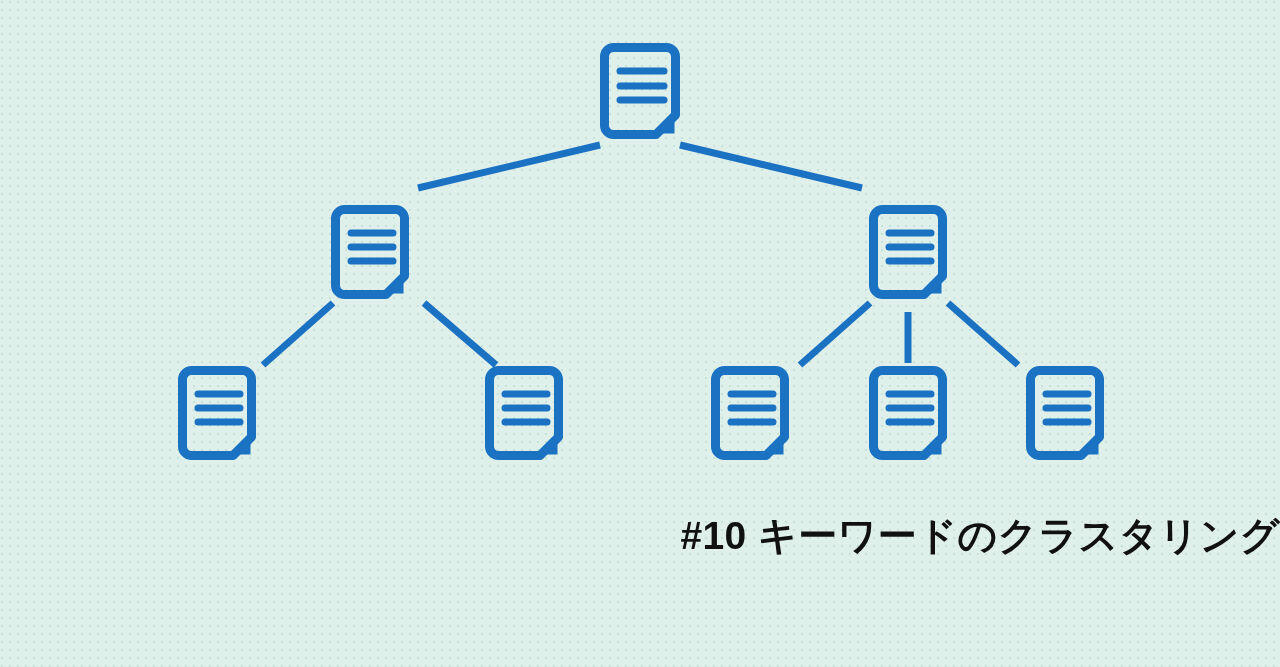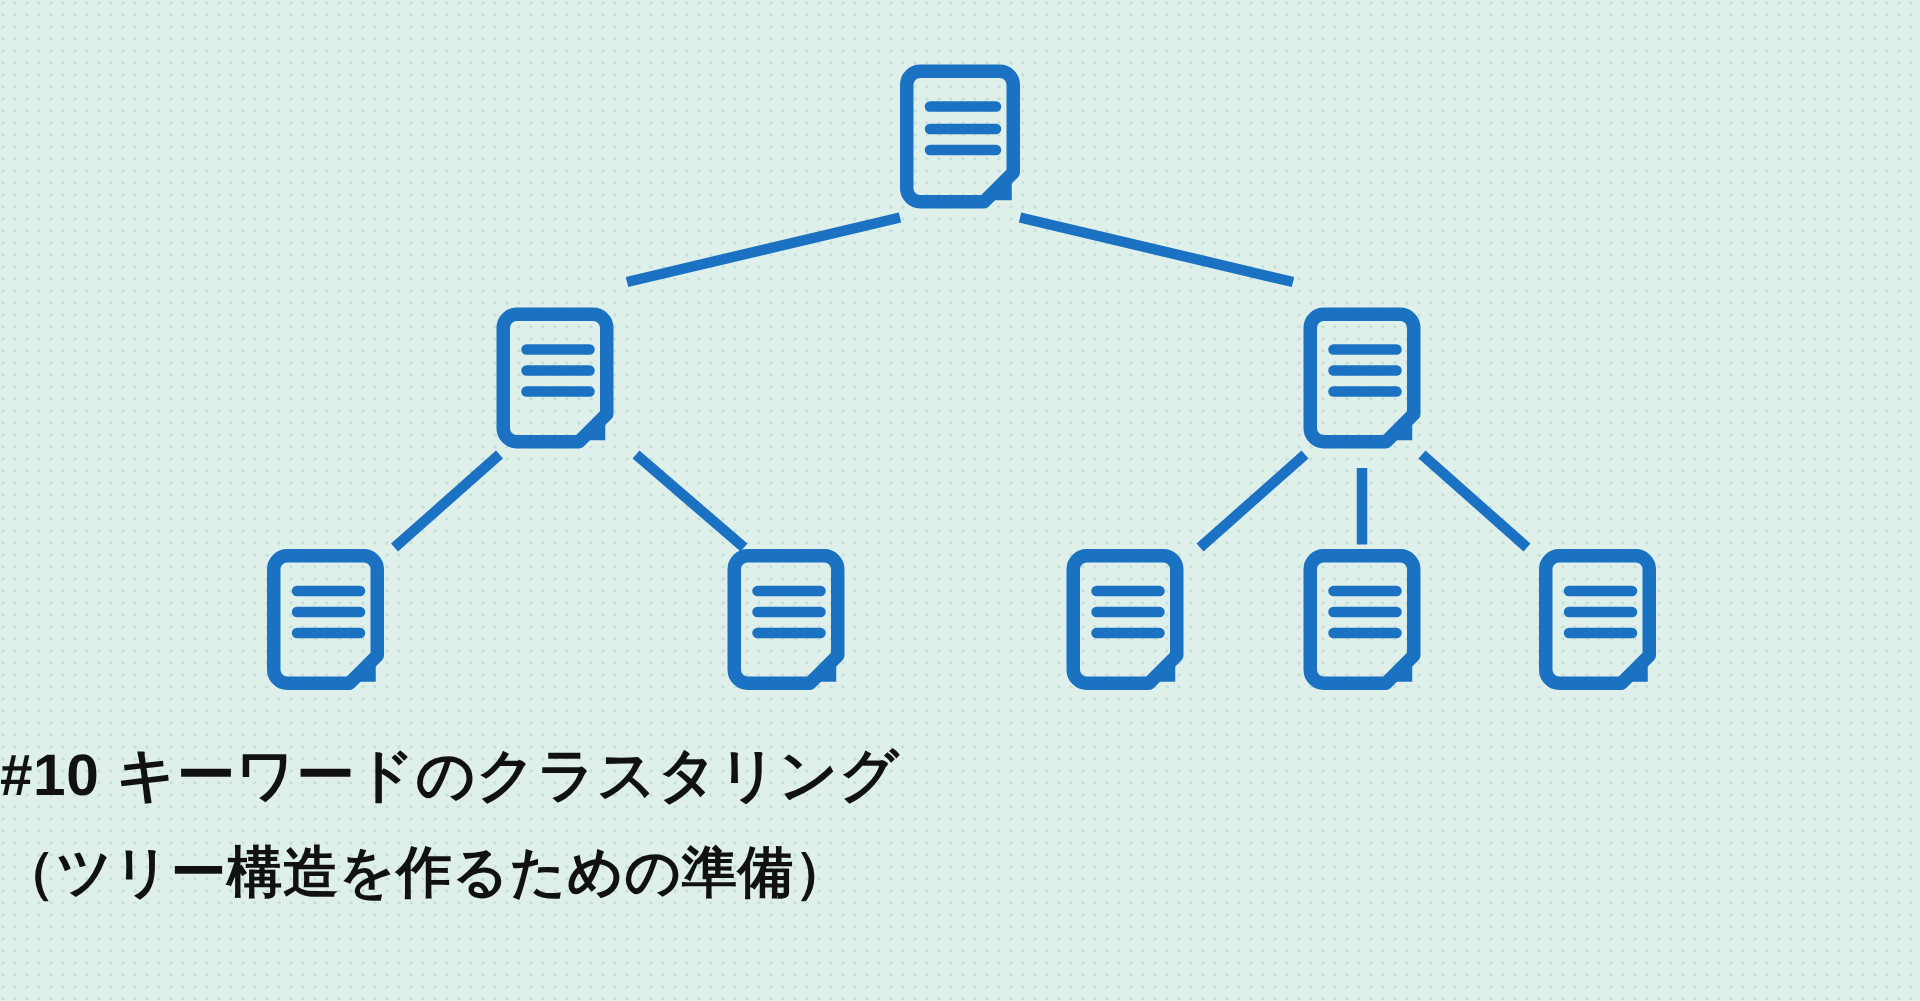--- a/index.html
+++ b/index.html
@@ -27,23 +27,23 @@
     position: absolute;
     left: 0;
     top: 0;
     width: 1280px;
     height: 667px;
     display: block;
   }
   .caption-block {
     position: absolute;
     left: 0;
-    top: 492px;
+    top: 510px;
     width: 1280px;
-    text-align: left;
+    text-align: right;
   }
   .caption-line {
     display: block;
     color: #111111;
     font-weight: bold;
     letter-spacing: 0.01em;
     white-space: nowrap;
   }
   #caption-line-1 {
     font-size: 39px;
@@ -141,16 +141,15 @@
             <line x1="20" y1="28" x2="62" y2="28" stroke="#1b72c2" stroke-width="7" stroke-linecap="round"></line>
             <line x1="20" y1="42" x2="62" y2="42" stroke="#1b72c2" stroke-width="7" stroke-linecap="round"></line>
             <line x1="20" y1="56" x2="62" y2="56" stroke="#1b72c2" stroke-width="7" stroke-linecap="round"></line>
           </g>
         </g>
       </g>
   </svg>
 
   <div class="caption-block">
     <span class="caption-line" id="caption-line-1">#10 キーワードのクラスタリング</span>
-    <span class="caption-line" id="caption-line-2">（ツリー構造を作るための準備）</span>
   </div>
 
 </div>
 
 </body></html>

